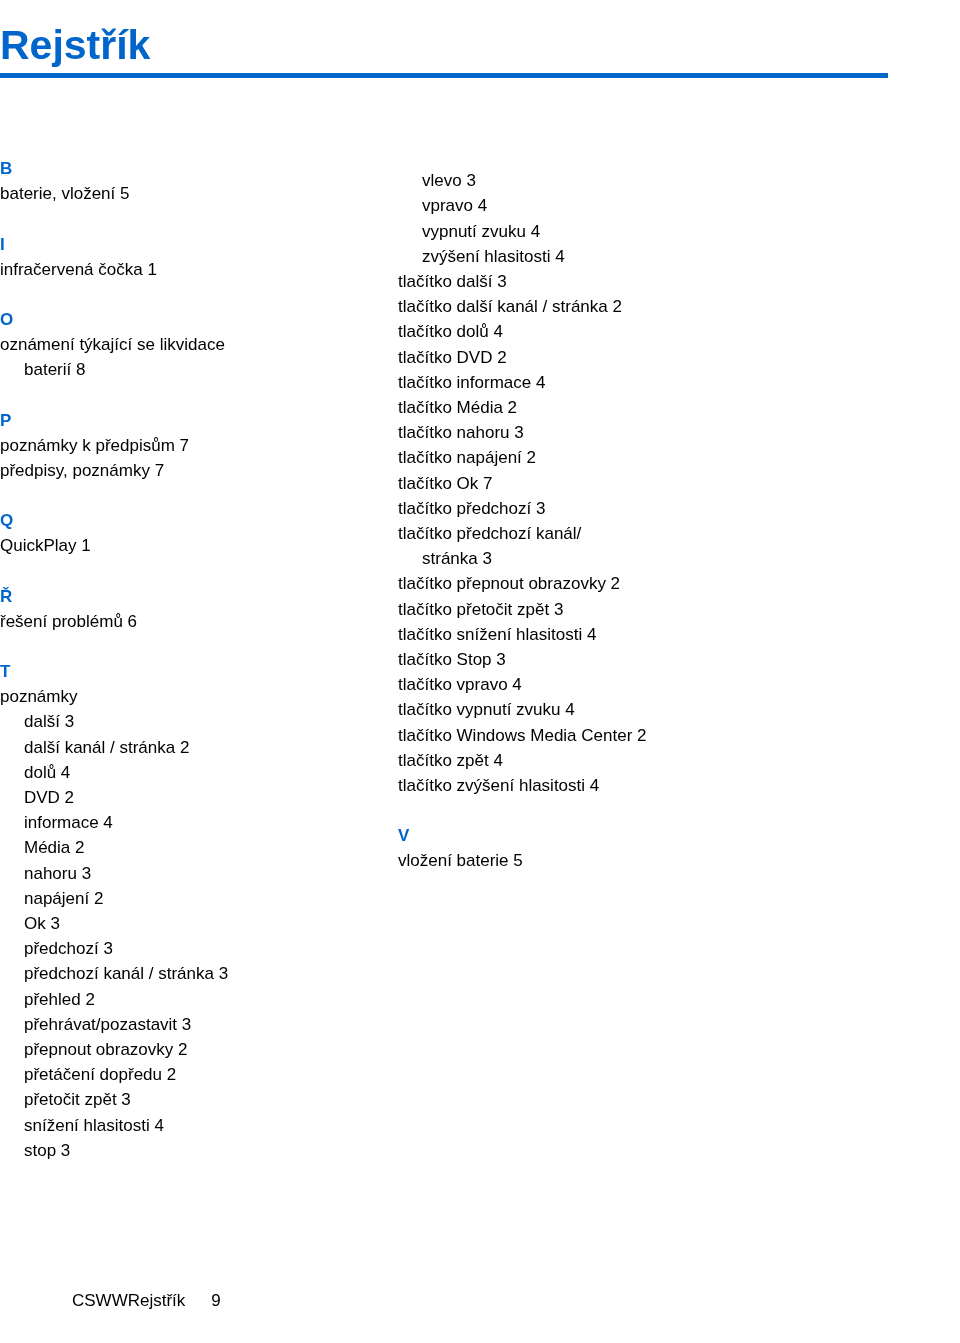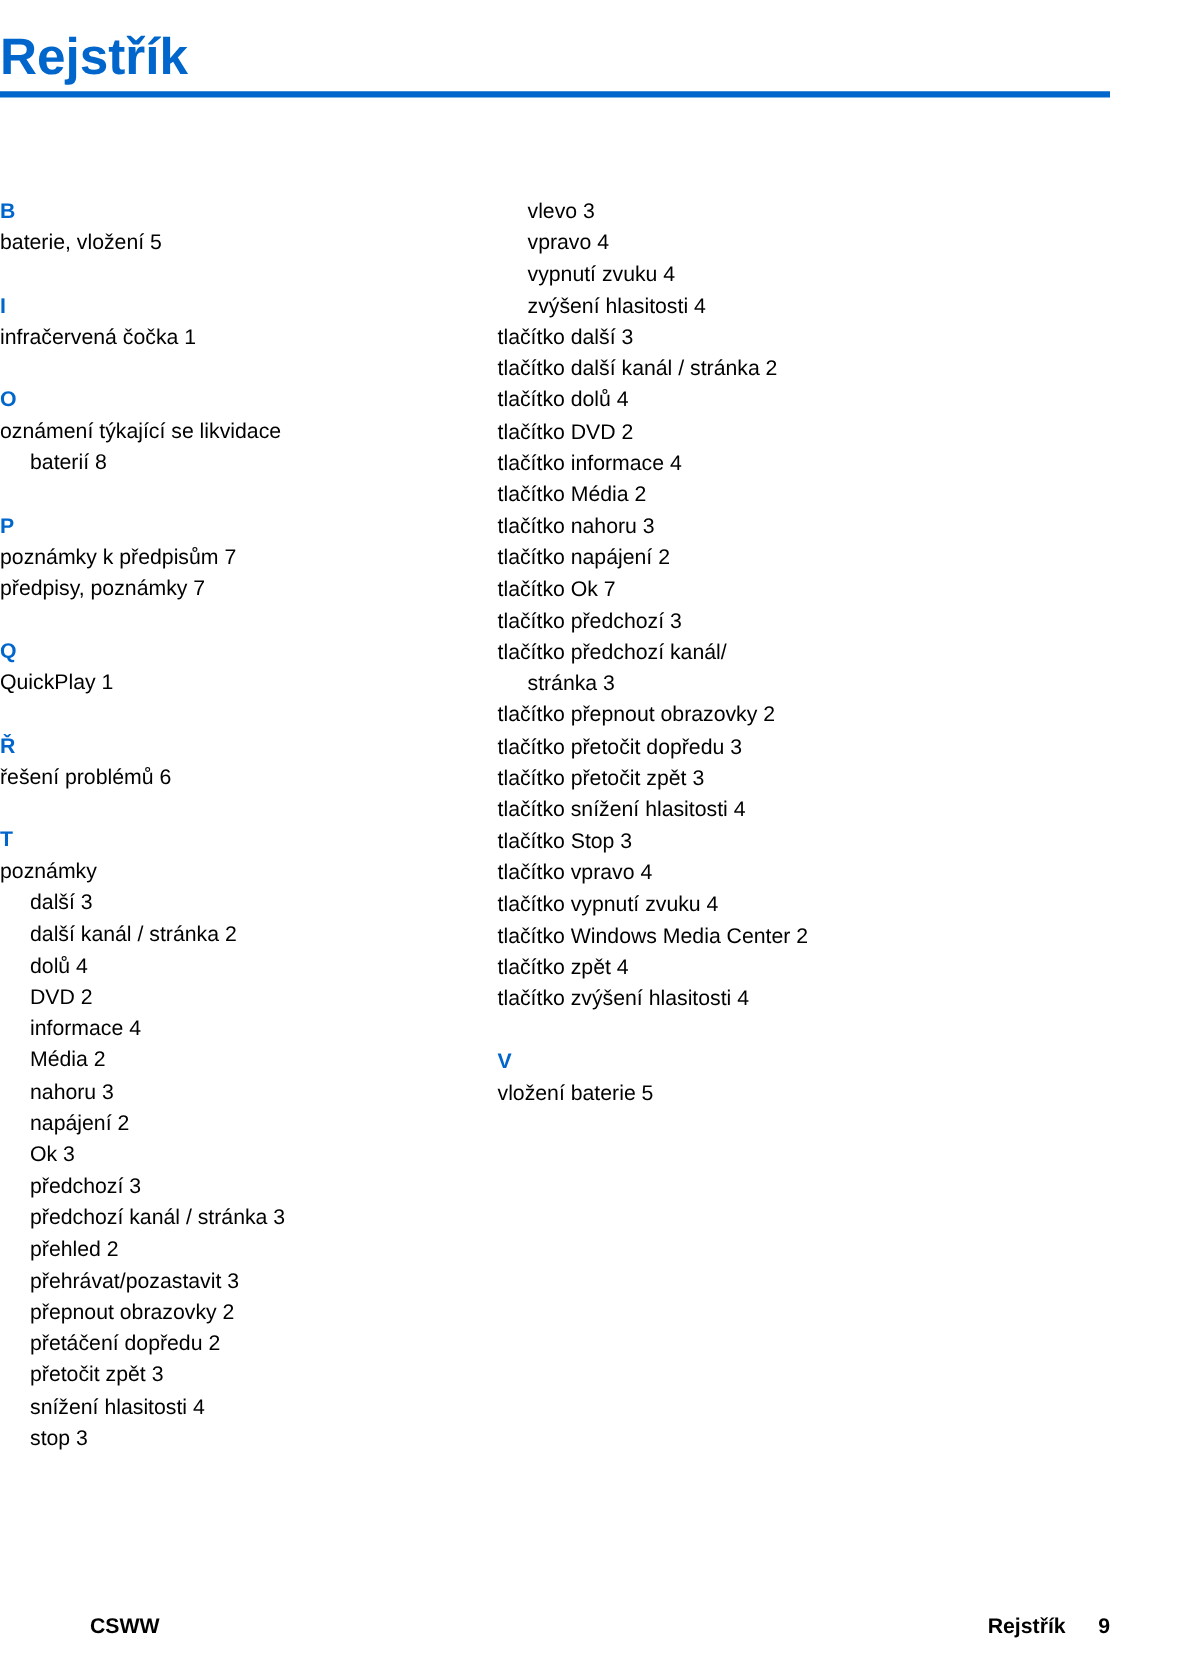--- a/index.html
+++ b/index.html
@@ -31,37 +31,36 @@
   }
   .cols {
     display: flex;
     gap: 48px;
   }
   .col {
     font-size: 17px;
     line-height: 25.2px;
   }
   .col1 { flex: 0 0 350px; }
-  .col2 { flex: 0 0 430px; }
+  .col2 { flex: 0 0 430px; margin-top: 12px; }
   .letter {
     color: #0066cc;
     font-weight: bold;
   }
   .sub1 { padding-left: 24px; }
   .spacer { height: 25px; }
   .footer {
     position: absolute;
     bottom: 32px;
     left: 72px;
     right: 72px;
     display: flex;
-    justify-content: space-between;
+    justify-content: flex-start;
     font-size: 17px;
     color: #000;
-    font-weight: bold;
   }
   .footer .right { display: inline-flex; gap: 26px; }
 </style>
 </head>
 <body>
 
 <div class="page">
   <h1 class="title">Rejstřík</h1>
   <div class="rule"></div>
 
@@ -119,21 +118,20 @@
         <div>tlačítko DVD   2</div>
         <div>tlačítko informace   4</div>
         <div>tlačítko Média   2</div>
         <div>tlačítko nahoru   3</div>
         <div>tlačítko napájení   2</div>
         <div>tlačítko Ok   7</div>
         <div>tlačítko předchozí   3</div>
         <div>tlačítko předchozí kanál/</div>
         <div class="sub1">stránka   3</div>
         <div>tlačítko přepnout obrazovky   2</div>
-        <div>tlačítko přetočit dopředu   3</div>
         <div>tlačítko přetočit zpět   3</div>
         <div>tlačítko snížení hlasitosti   4</div>
         <div>tlačítko Stop   3</div>
         <div>tlačítko vpravo   4</div>
         <div>tlačítko vypnutí zvuku   4</div>
         <div>tlačítko Windows Media Center   2</div>
         <div>tlačítko zpět   4</div>
         <div>tlačítko zvýšení hlasitosti   4</div>
         <div class="spacer"></div>
         <div class="letter">V</div>

